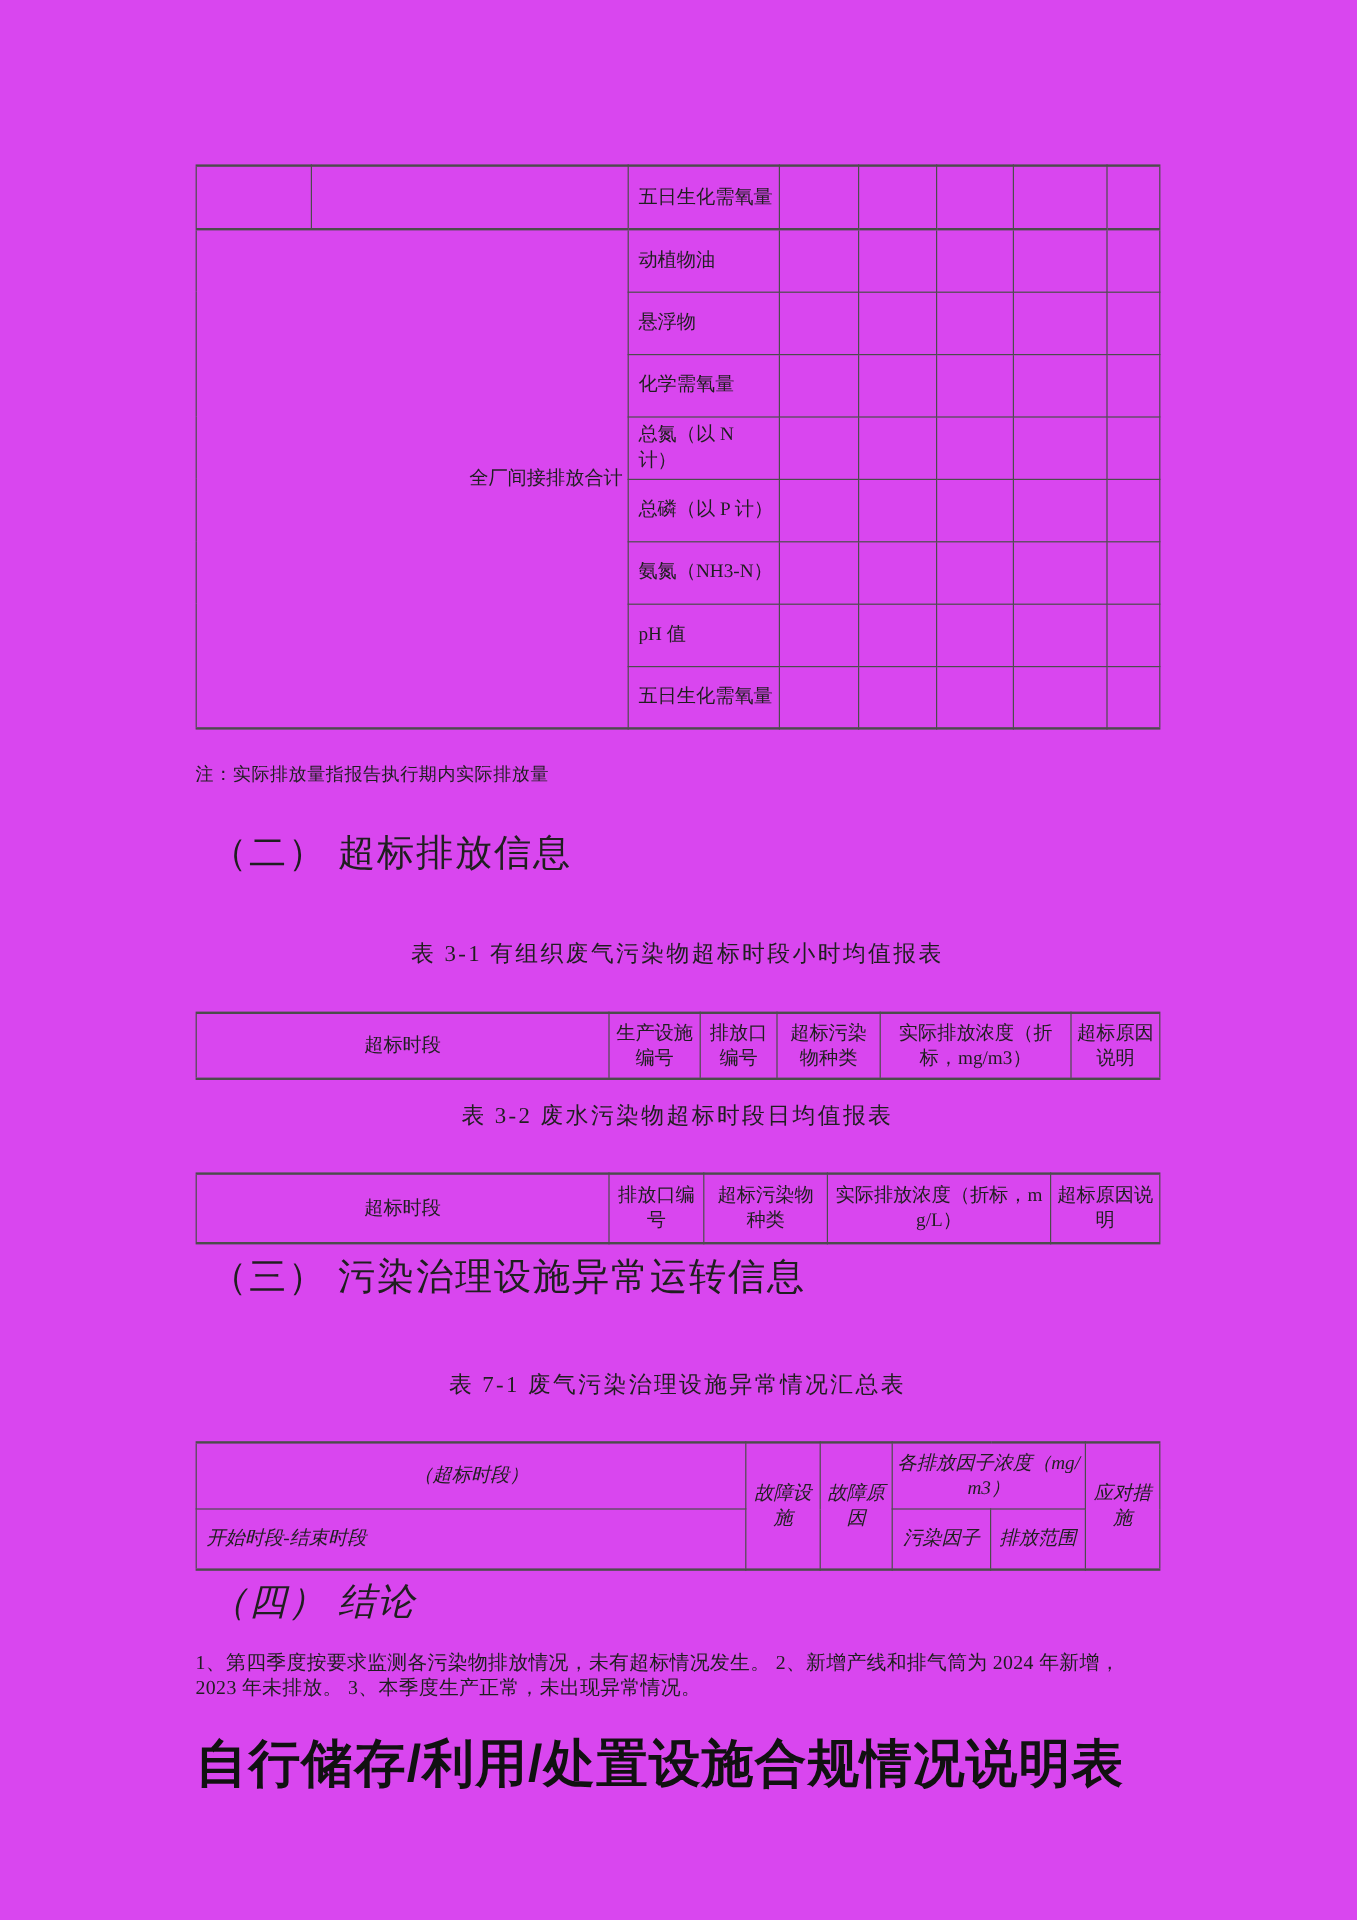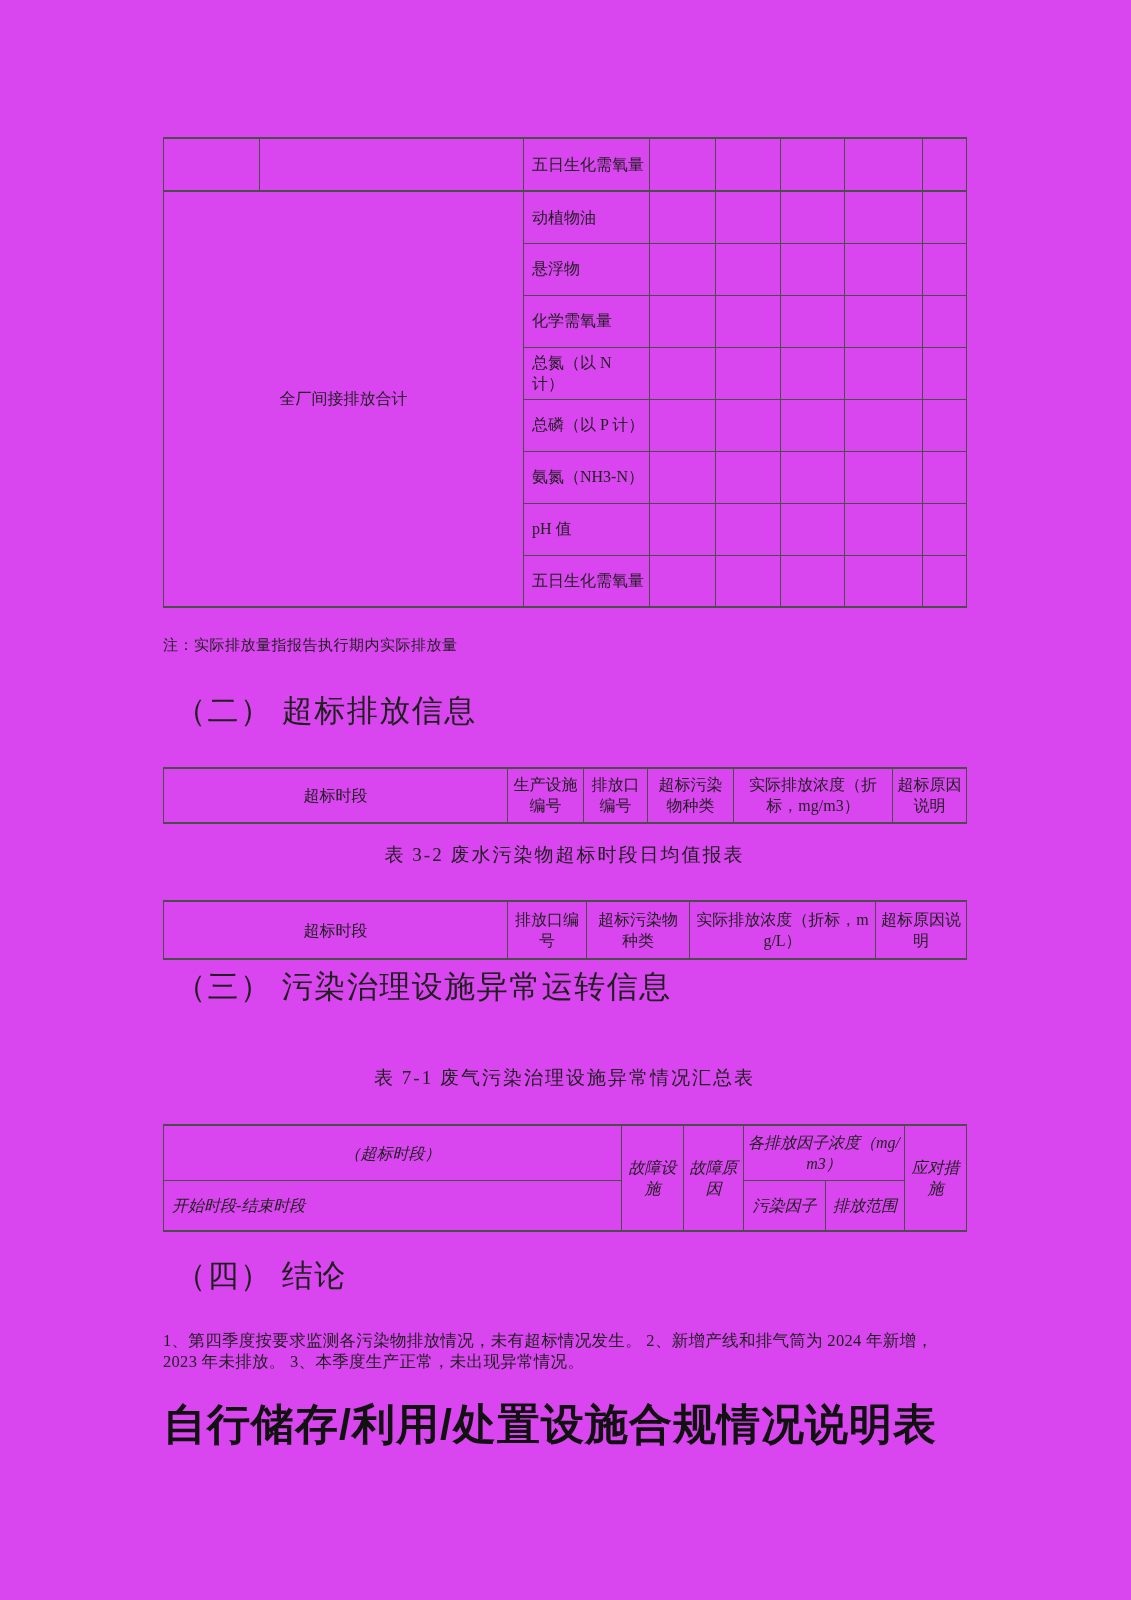--- a/index.html
+++ b/index.html
@@ -30,21 +30,21 @@
     line-height: 1.32;
     padding: 2px 4px;
     word-break: break-all;
   }
 
   
   .top-table { margin-top: 137px; border-top: 2px solid #4c4c4c; border-bottom: 2px solid #4c4c4c; }
   .top-table td { height: 52px; }
   .top-table tr.sect-row td { height: 53px; border-bottom: 2px solid #4c4c4c; }
   .top-table td.param { text-align: left; padding-left: 8px; }
-  .top-table td.group-label { text-align: center; }
+  .top-table td.group-label { text-align: right; }
 
   
   .hdr-table th { text-align: center; }
   .hdr-table { border-top: 2px solid #4c4c4c; border-bottom: 2px solid #4c4c4c; }
   .t31 th { height: 55px; }
   .t32 th { height: 58px; }
   .t41 tr.r1 th { height: 56px; }
   .t41 tr.r2 th { height: 50px; }
   .t41 th.period-bottom { text-align: left; padding-left: 8px; }
 
@@ -57,38 +57,38 @@
   }
   h2.sec {
     margin-left: 175px;
     font-size: 31px;
     font-weight: normal;
     letter-spacing: 1.5px;
     line-height: 1.35;
   }
   .sec2 { margin-top: 35px; }
   .sec3 { margin-top: 6px; }
-  .sec4 { margin-top: 23px; }
+  .sec4 { margin-top: 5px; font-style: italic; }
   .caption {
     margin-left: 163px;
     width: 803px;
     text-align: center;
     font-size: 19px;
     letter-spacing: 2px;
     line-height: 1.35;
   }
   .cap31 { margin-top: 51px; }
   .cap32 { margin-top: 18px; }
   .cap41 { margin-top: 57px; }
   .t31 { margin-top: 35px; }
   .t32 { margin-top: 33px; }
   .t41 { margin-top: 33px; font-style: italic; }
   .conclusion {
     margin-left: 163px;
-    margin-top: 33px;
+    margin-top: 20px;
     width: 803px;
     font-size: 16.5px;
     line-height: 21px;
     letter-spacing: 0.3px;
   }
   .big-title {
     margin-left: 163px;
     margin-top: 24px;
     font-size: 43px;
     font-weight: bold;
@@ -189,20 +189,21 @@
       <td></td>
       <td></td>
     </tr>
   </tbody>
     </table>
 
   <p class="note">注：实际排放量指报告执行期内实际排放量</p>
 
   <h2 class="sec sec2">（二） 超标排放信息</h2>
 
+  <p class="caption cap31">表 3-1 有组织废气污染物超标时段小时均值报表</p>
   <table class="tbl hdr-table t31">
     <colgroup>
       <col style="width:344px">
         <col style="width:76px">
         <col style="width:64px">
       <col style="width:86px">
         <col style="width:159px">
         <col style="width:74px">
     </colgroup>
     <tbody>

